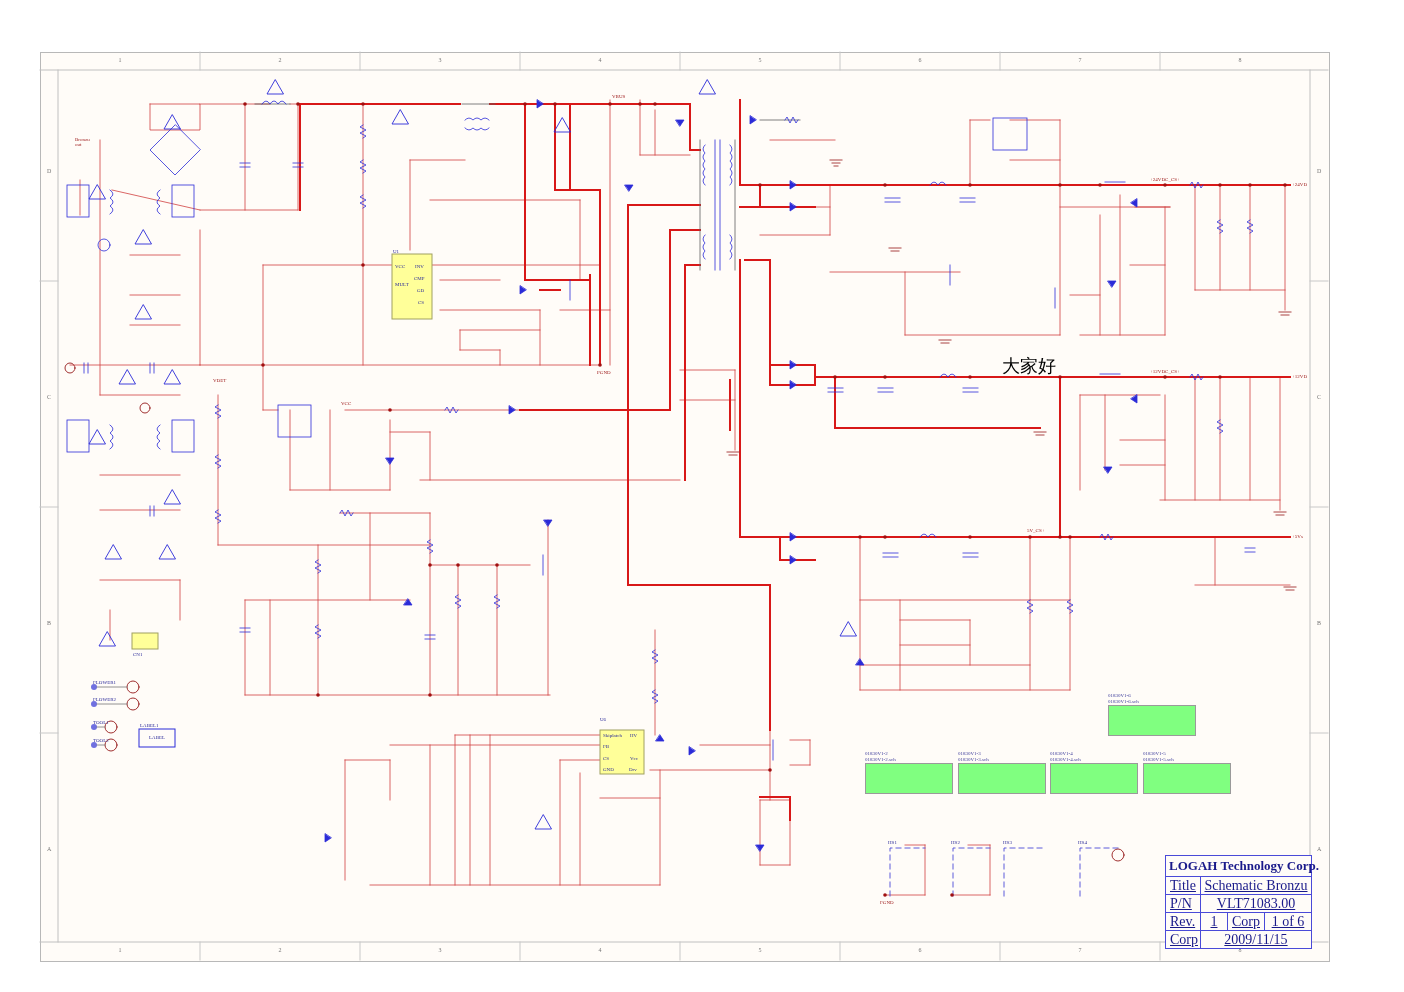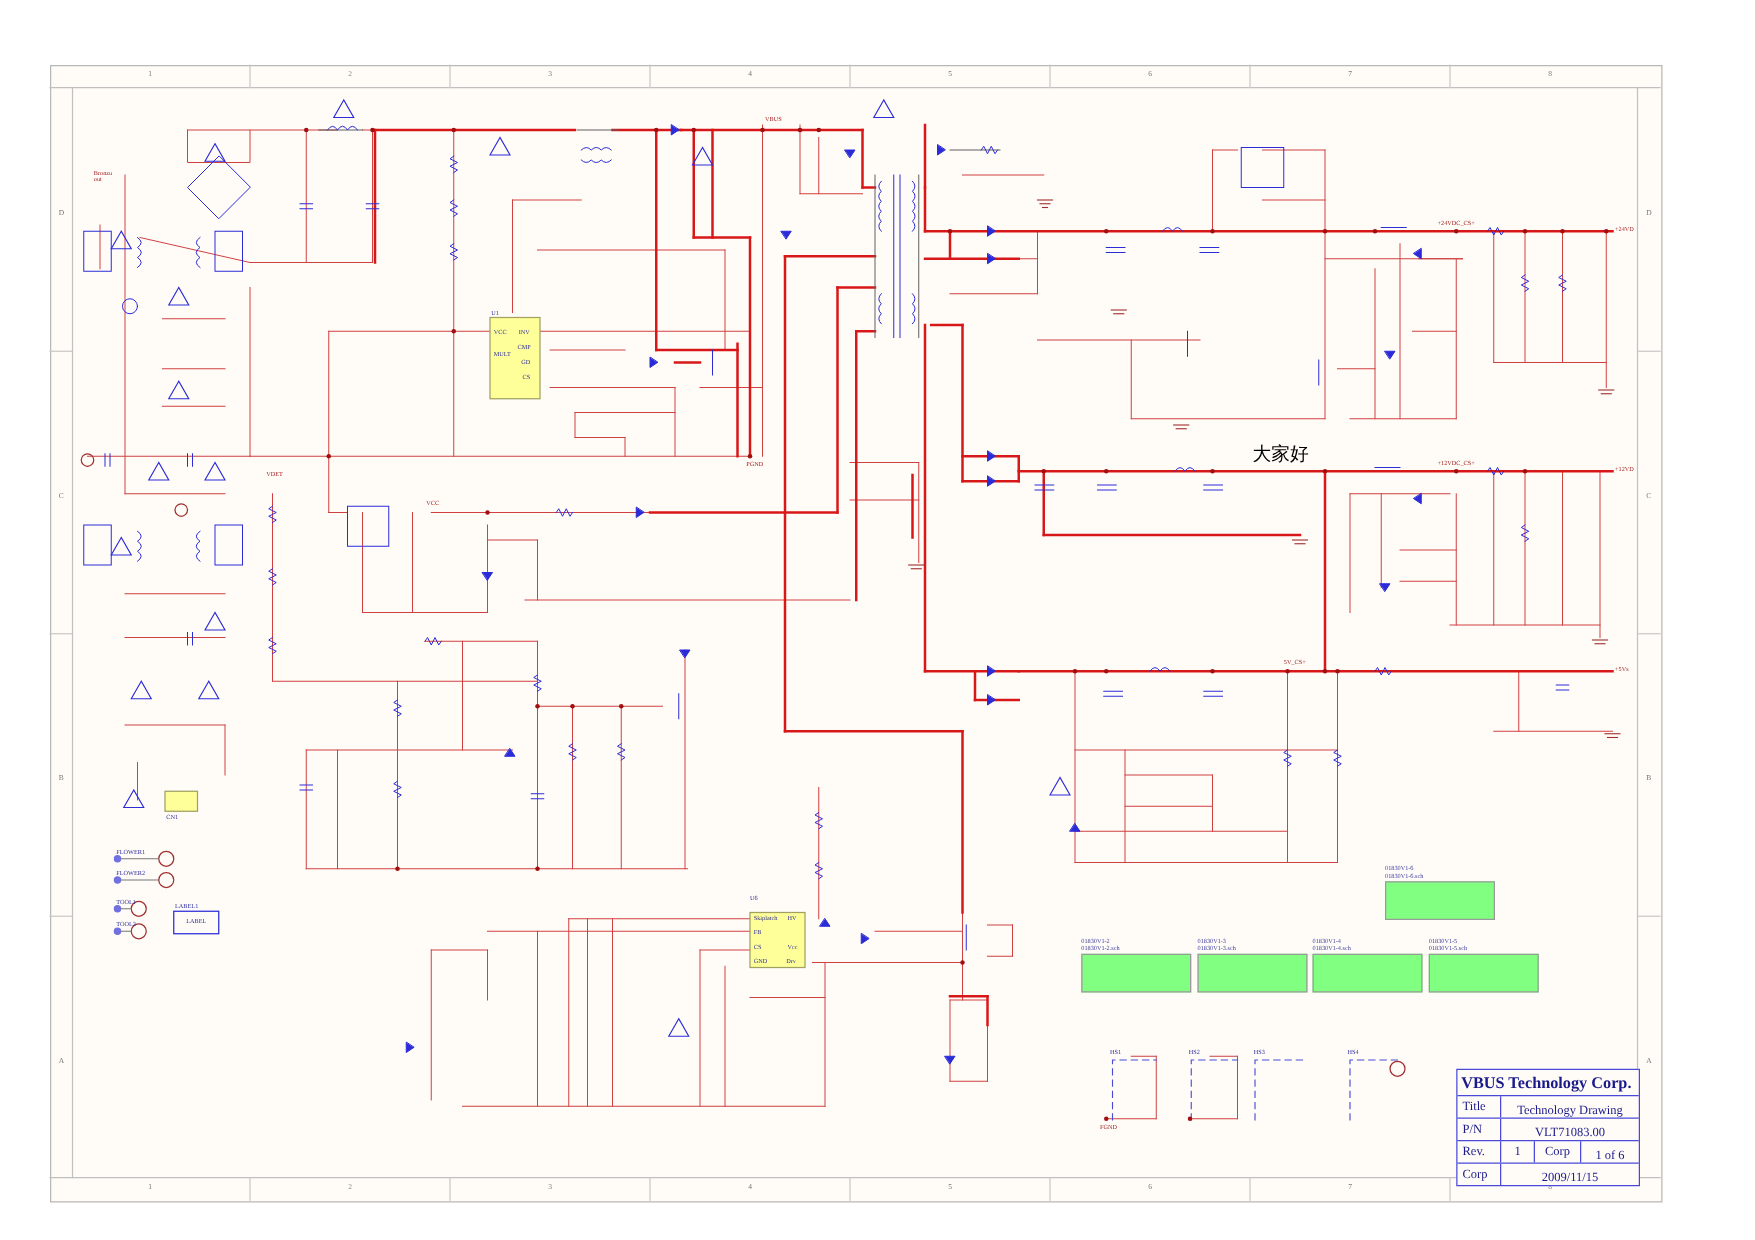--- a/index.html
+++ b/index.html
@@ -2,28 +2,28 @@
 <html><head>
 <meta charset="utf-8">
 <style>
   html,body{margin:0;padding:0;background:#ffffff;}
   body{width:1404px;height:992px;position:relative;overflow:hidden;font-family:"Liberation Serif",serif;}
   #sheet{position:absolute;left:40px;top:52px;width:1288px;height:908px;background:#fffcf8;border:1px solid #b8b8b8;}
   .zone-h{position:absolute;font-size:6px;color:#777;text-align:center;}
   .zone-v{position:absolute;font-size:6px;color:#777;}
   .tb{position:absolute;left:1165px;top:855px;width:145px;border:1px solid #4a4ad8;background:#fffcf8;}
   .tb .co{font-weight:bold;font-size:13px;color:#1a1a8a;padding:2px 3px;border-bottom:1px solid #4a4ad8;white-space:nowrap;}
-  .tb .row{display:flex;border-bottom:1px solid #4a4ad8;font-size:10px;color:#1a1a8a;height:17px;align-items:flex-end;}
+  .tb .row{display:flex;border-bottom:1px solid #4a4ad8;font-size:14px;color:#1a1a8a;height:17px;align-items:center;text-decoration:underline;}
   .tb .row:last-child{border-bottom:none;}
   .tb .k{width:30px;padding-left:4px;border-right:1px solid #4a4ad8;height:100%;display:flex;align-items:center;}
   .tb .v{flex:1;text-align:center;}
   .tb .c{border-right:1px solid #4a4ad8;height:100%;display:flex;align-items:center;justify-content:center;}
   .sheetsym{position:absolute;background:#80ff80;border:1px solid #9a9a9a;}
   .sheetlbl{position:absolute;font-size:5px;color:#3a3a9a;line-height:6px;white-space:nowrap;}
-  .greet{position:absolute;left:1002px;top:354px;font-size:15px;font-family:"DejaVu Sans",sans-serif;color:#000;}
+  .greet{position:absolute;left:1002px;top:354px;font-size:18px;font-family:"DejaVu Sans",sans-serif;color:#000;}
 </style>
 </head>
 <body>
 
 <div id="sheet"></div>
 
 <div>
   <div class="zone-h" style="left:40px;top:57px;width:160px;">1</div>
   <div class="zone-h" style="left:200px;top:57px;width:160px;">2</div>
   <div class="zone-h" style="left:360px;top:57px;width:160px;">3</div>
@@ -527,24 +527,24 @@
         <line x1="1036" y1="435" x2="1044" y2="435"></line>
       <line x1="1284" y1="587" x2="1296" y2="587"></line>
         <line x1="1286" y1="590" x2="1294" y2="590"></line>
     </g>
     <circle cx="70" cy="368" r="5" stroke="#a03030" fill="none"></circle>
     <circle cx="145" cy="408" r="5" stroke="#a03030" fill="none"></circle>
   </g>
 </svg>
 
 <div class="tb">
-  <div class="co">VBUS Technology Corp.</div>
+  <div class="co">LOGAH Technology Corp.</div>
   <div class="row">
     <div class="k">Title</div>
-    <div class="v">Technology Drawing</div>
+    <div class="v">Schematic Bronzu</div>
   </div>
   <div class="row">
     <div class="k">P/N</div>
     <div class="v">VLT71083.00</div>
   </div>
   <div class="row">
     <div class="k">Rev.</div>
     <div class="c" style="width:26px;">1</div>
     <div class="c" style="width:36px;">Corp</div>
     <div class="v">1 of 6</div>

